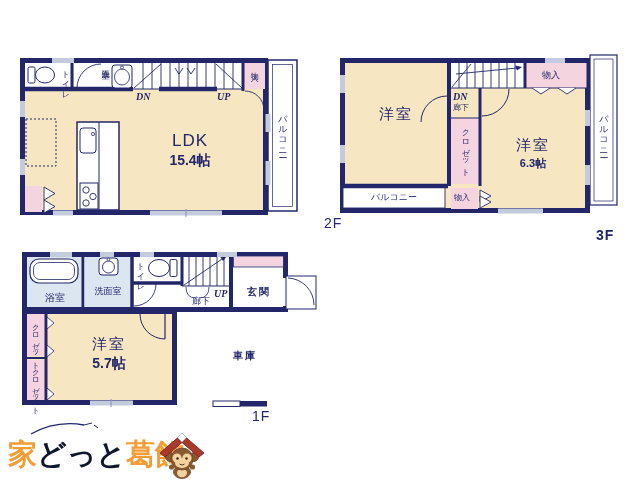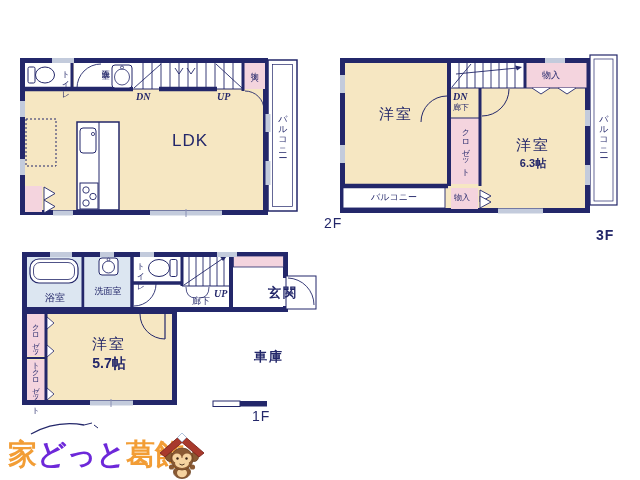--- a/index.html
+++ b/index.html
@@ -11,25 +11,25 @@
   .v{writing-mode:vertical-rl;text-orientation:upright;letter-spacing:1px;}
   .c{text-align:center;}
   .dnup{font-family:'Liberation Serif','DejaVu Serif',serif;font-style:italic;font-weight:bold;font-size:10px;}
   .flab{font-size:14px;letter-spacing:1px;}
   .room-big{font-size:15px;font-weight:normal;letter-spacing:2px;}
   .room-size{font-size:13px;font-weight:bold;}
   .ldk{font-size:17px;font-weight:normal;letter-spacing:1px;}
   .small8{font-size:8px;}
   .small9{font-size:9px;}
   .small10{font-size:10px;}
-  .small11{font-size:13px;font-weight:bold;letter-spacing:2px;margin-left:24px;}
+  .small11{font-size:10px;font-weight:bold;letter-spacing:2px;}
   #logo{position:absolute;left:6px;top:416px;width:215px;height:64px;}
   .logo-text{position:absolute;left:2px;top:24px;font-size:29px;font-weight:bold;line-height:1;}
   .logo-orange{color:#f29d35;}
-  .logo-purple{color:#6d28d9;}
+  .logo-purple{color:#0f172a;}
 </style>
 </head>
 <body>
 
 <div class="floor" id="floor-2f" style="left:20px;top:56px;width:300px;height:180px;">
   <svg width="300" height="180" viewBox="0 0 300 180">
 
     <g>
       <rect x="248" y="4" width="29" height="151" fill="#ffffff" stroke="#23276a" stroke-width="1.5"></rect>
       <rect x="252.5" y="8.5" width="20" height="142" fill="none" stroke="#23276a" stroke-width="0.7"></rect>
@@ -113,20 +113,21 @@
     </g>
     <line x1="166" y1="153" x2="166" y2="161" stroke="#8a90b5" stroke-width="1"></line>
   </svg>
   <span class="lbl v small8" style="left:40px;top:9px;">トイレ</span>
   <span class="lbl v small8" style="left:80px;top:7px;">洗面室</span>
   <span class="lbl dnup" style="left:116px;top:35px;">DN</span>
   <span class="lbl dnup" style="left:197px;top:35px;">UP</span>
   <span class="lbl v small8" style="left:229px;top:10px;">物入</span>
   <span class="lbl v small9" style="left:257px;top:52px;">バルコニー</span>
   <span class="lbl c ldk" style="left:125px;top:76px;width:90px;">LDK</span>
+  <span class="lbl c room-size" style="left:125px;top:97px;width:90px;font-size:14px;">15.4帖</span>
   <span class="lbl flab" style="left:258px;top:160px;margin-left:46px;">2F</span>
 </div>
 
 <div class="floor" id="floor-3f" style="left:336px;top:50px;width:296px;height:188px;">
   <svg width="296" height="188" viewBox="0 0 296 188">
 
     <g>
       <rect x="254" y="5" width="27" height="150" fill="#ffffff" stroke="#23276a" stroke-width="1.2"></rect>
       <rect x="258" y="9" width="19" height="142" fill="none" stroke="#23276a" stroke-width="0.7"></rect>
     </g>

